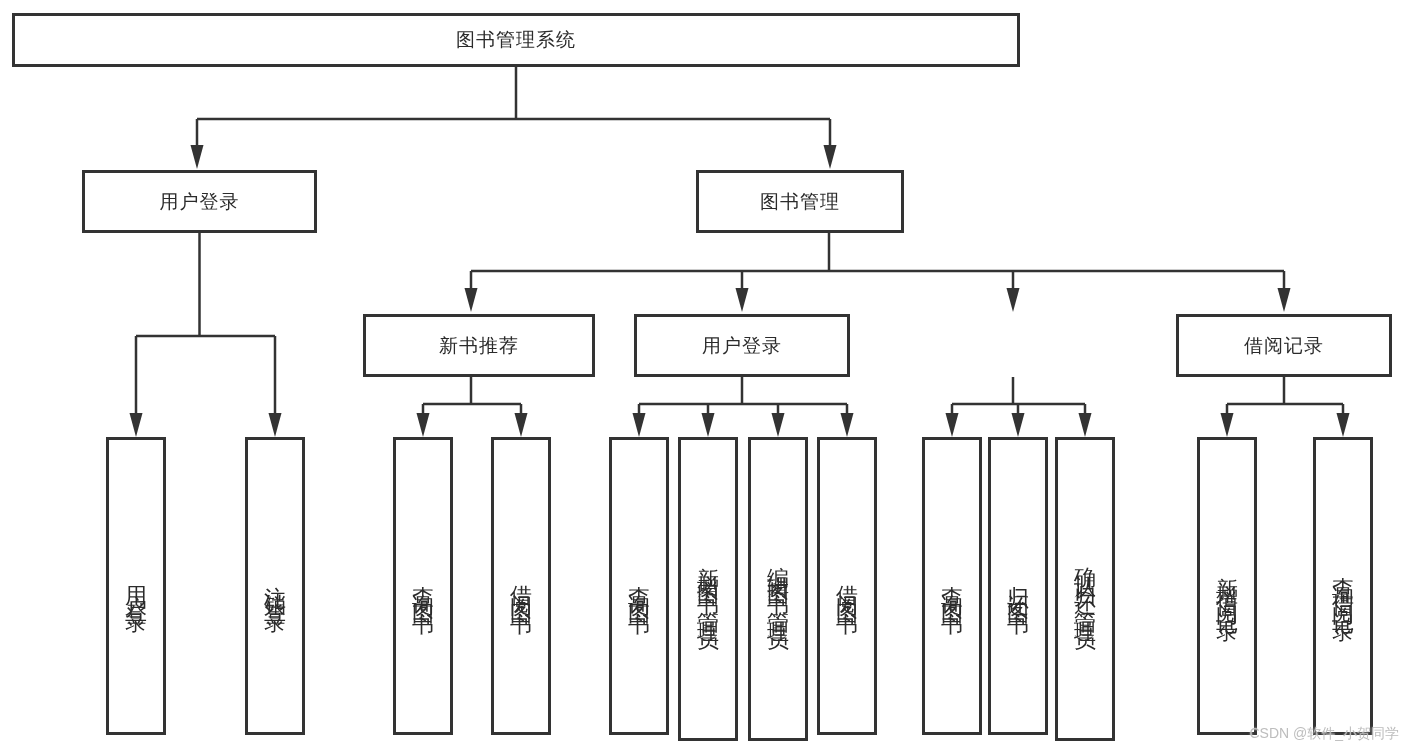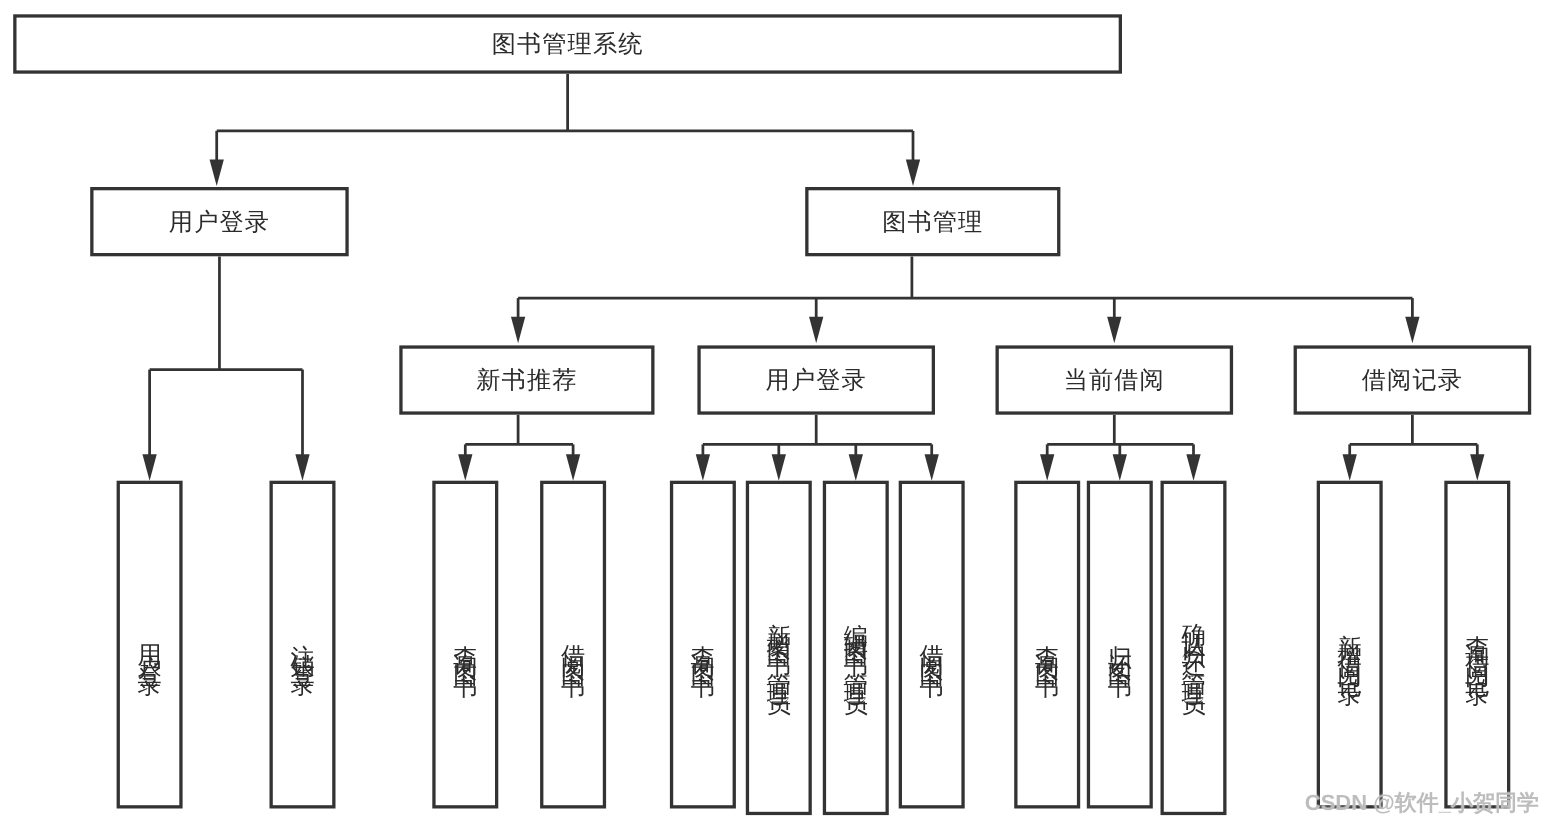--- a/index.html
+++ b/index.html
@@ -24,42 +24,41 @@
     box-sizing:border-box;
     border:3px solid var(--line);
     background:#fff;
     display:flex;
     align-items:center;
     justify-content:center;
     color:var(--text);
     z-index:2;
   }
   .node.h span{
-    font-size:22px;
+    font-size:19px;
     letter-spacing:1px;
     white-space:nowrap;
     text-align:center;
   }
   .node.v span{
     writing-mode:vertical-rl;
     text-orientation:mixed;
     font-size:22px;
     letter-spacing:9px;
     line-height:1;
   }
   .watermark{
     position:absolute;
     right:6px;
     bottom:4px;
     z-index:3;
-    font-size:20px;
+    font-size:14px;
     color:rgba(185,185,185,0.95);
     text-shadow:0 0 2px rgba(255,255,255,0.9);
     white-space:nowrap;
-    font-weight:bold;
   }
 </style>
 </head>
 <body>
 
 <div class="stage">
 
   <svg class="connectors" viewBox="0 0 1405 747" xmlns="http://www.w3.org/2000/svg">
     <g stroke="#333333" stroke-width="2.5" fill="none">
 
@@ -126,32 +125,29 @@
     </g>
   </svg>
 
   <div class="node h" style="left:12px;top:13px;width:1008px;height:54px">
     <span>图书管理系统</span>
   </div>
 
   <div class="node h" style="left:82px;top:170px;width:235px;height:63px">
     <span>用户登录</span>
   </div>
-  <div class="node h" style="left:732px;top:170px;width:232px;height:63px">
+  <div class="node h" style="left:696px;top:170px;width:208px;height:63px">
     <span>图书管理</span>
   </div>
 
   <div class="node h" style="left:363px;top:314px;width:232px;height:63px">
     <span>新书推荐</span>
   </div>
   <div class="node h" style="left:634px;top:314px;width:216px;height:63px">
     <span>用户登录</span>
-  </div>
-  <div class="node h" style="left:905px;top:314px;width:216px;height:63px">
-    <span>当前借阅</span>
   </div>
   <div class="node h" style="left:1176px;top:314px;width:216px;height:63px">
     <span>借阅记录</span>
   </div>
 
   <div class="node v" style="left:106px;top:437px;width:60px;height:298px">
     <span>用户登录</span>
   </div>
   <div class="node v" style="left:245px;top:437px;width:60px;height:298px">
     <span>注销登录</span>

